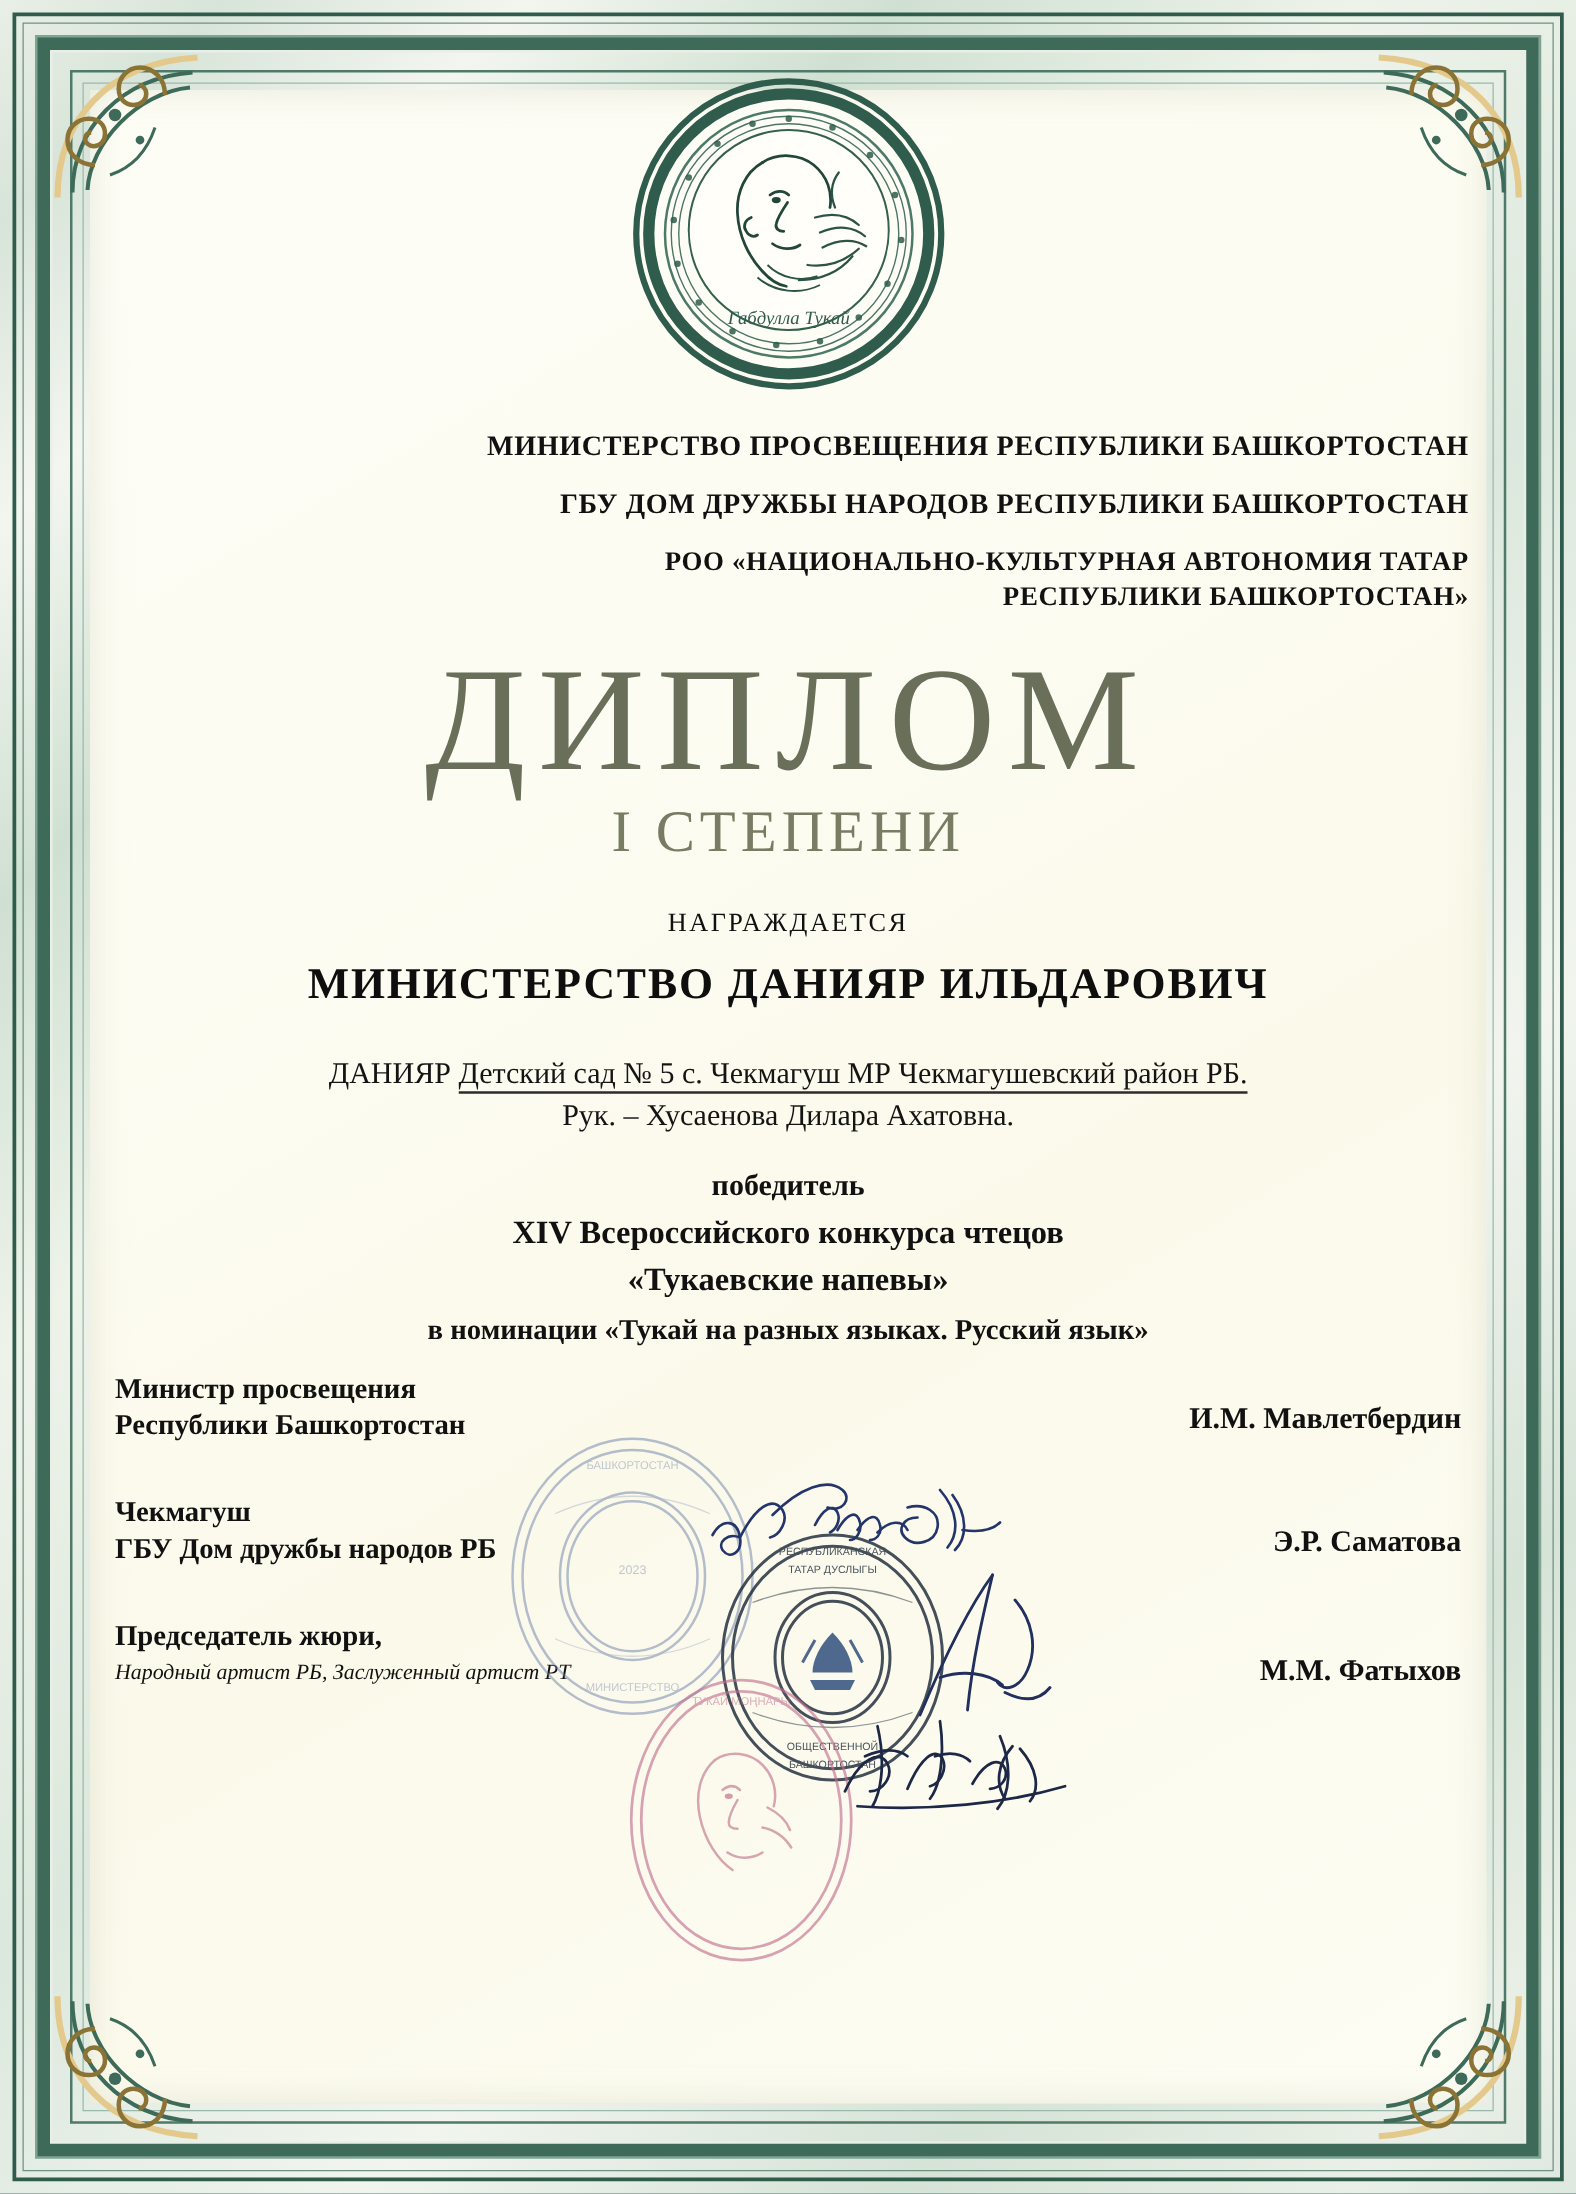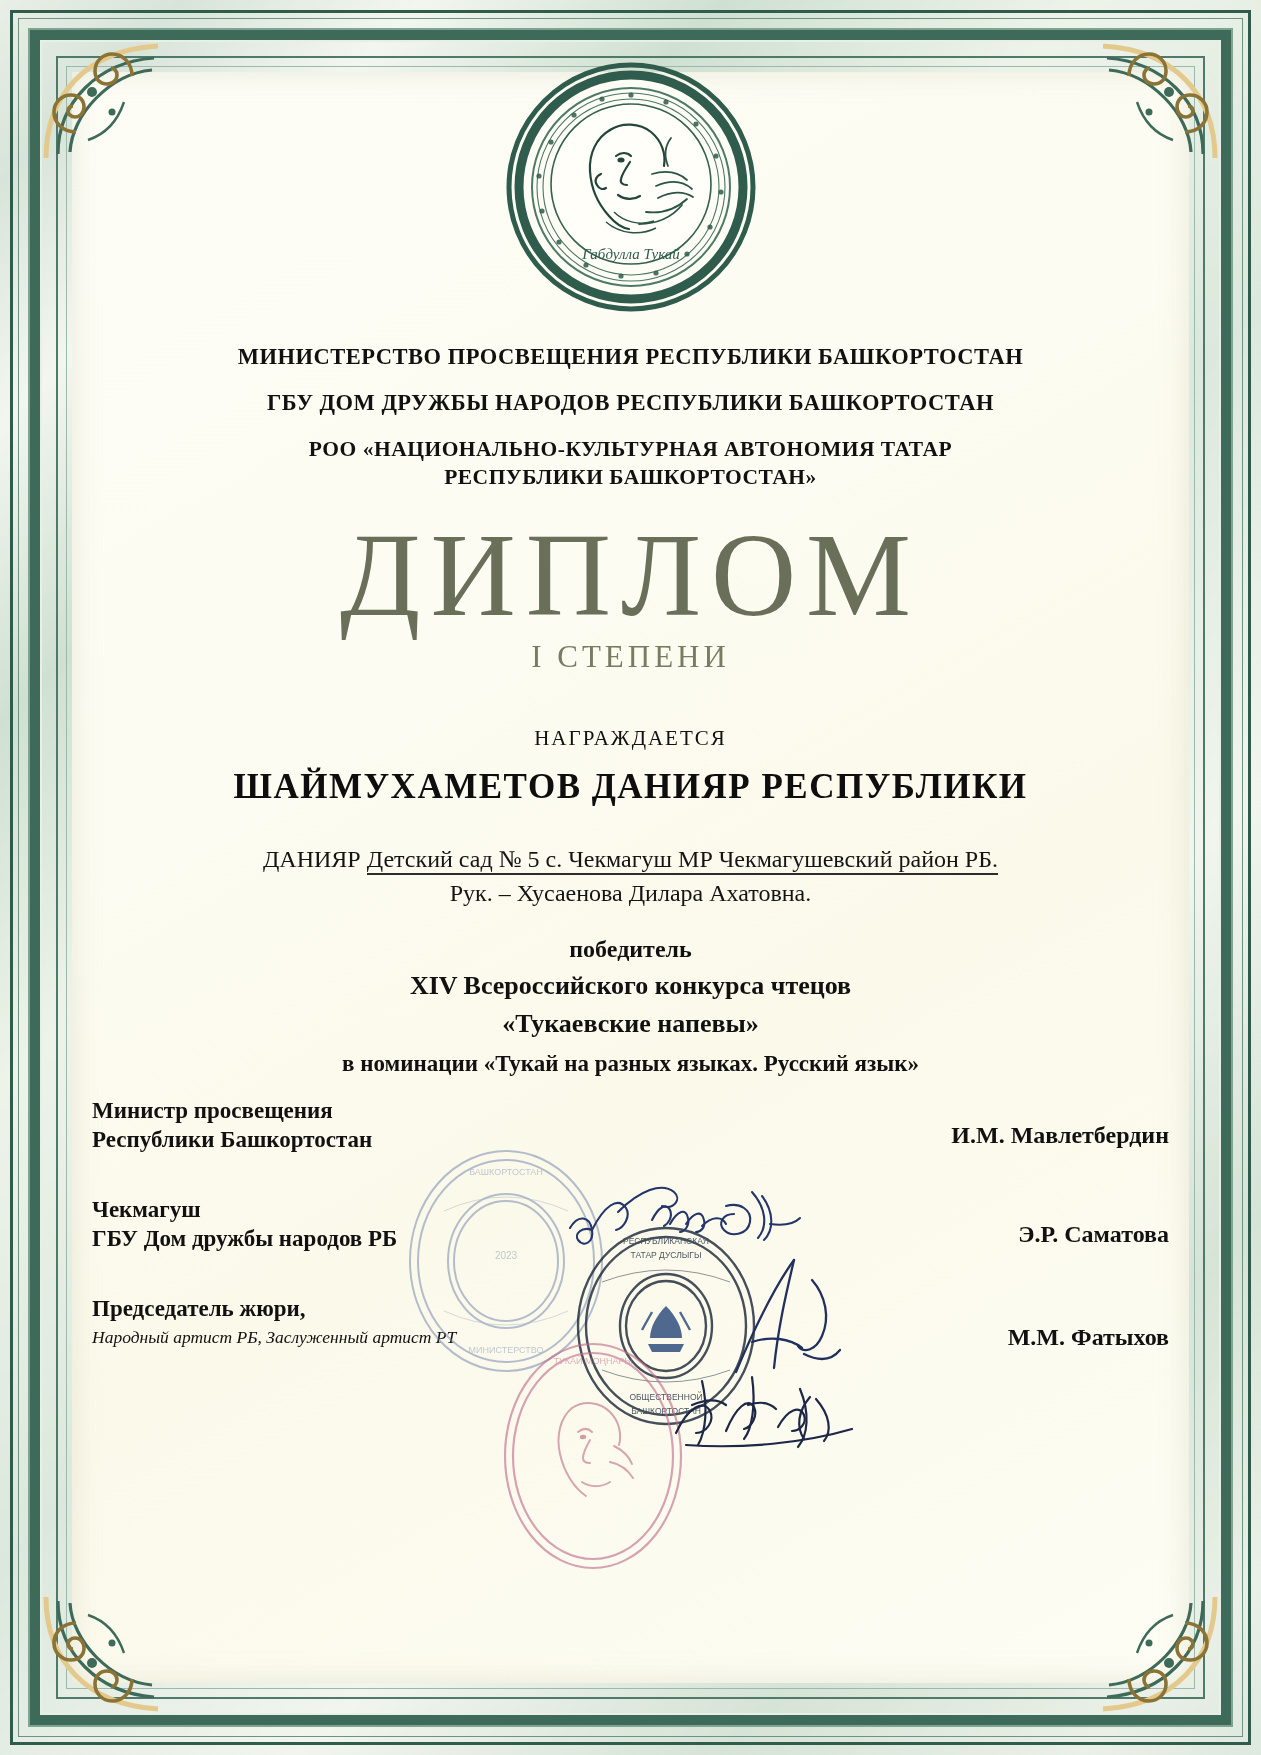--- a/index.html
+++ b/index.html
@@ -37,30 +37,30 @@
   .content{position:absolute;left:86px;top:86px;width:1089px;bottom:86px;
     text-align:center;color:#1b1b1b;}
 
   
   .emblem{position:absolute;left:50%;top:-24px;transform:translateX(-50%);
     width:250px;height:250px;}
   .emblem svg{display:block;}
 
   .headers{position:absolute;left:0;right:0;top:258px;}
   .hline{font-weight:bold;letter-spacing:.5px;color:#111;
-    font-family:"Liberation Serif","DejaVu Serif",serif;}
+    font-family:"Liberation Serif","DejaVu Serif",serif;text-align:right;}
   .h1{font-size:22.5px;margin-bottom:20px;}
   .h2{font-size:22.5px;margin-bottom:20px;}
   .h3{font-size:21.5px;line-height:1.28;}
 
   .diploma{position:absolute;left:0;right:0;top:436px;}
   .dipl-word{font-size:118px;line-height:.92;letter-spacing:10px;
     color:#6a6f5a;font-family:"Liberation Serif","DejaVu Serif",serif;
     text-shadow:0 1px 0 rgba(255,255,255,.6);}
-  .dipl-deg{font-size:31px;letter-spacing:4px;color:#787c63;margin-top:8px;}
+  .dipl-deg{font-size:47px;letter-spacing:4px;color:#787c63;margin-top:8px;}
 
   .awardee{position:absolute;left:0;right:0;top:640px;}
   .awarded-label{font-size:21px;font-weight:normal;letter-spacing:2px;color:#111;}
   .awardee-name{font-size:35px;font-weight:bold;letter-spacing:1.5px;
     color:#0e0e0e;margin-top:16px;}
 
   .org{position:absolute;left:0;right:0;top:760px;font-size:24px;color:#141414;}
   .org .ul{border-bottom:2px solid #2c2c2c;padding-bottom:1px;}
   .org .l2{margin-top:7px;}
 
@@ -257,21 +257,21 @@
       <div class="hline h3">РЕСПУБЛИКИ БАШКОРТОСТАН»</div>
     </div>
 
     <div class="diploma">
       <div class="dipl-word">ДИПЛОМ</div>
       <div class="dipl-deg">I СТЕПЕНИ</div>
     </div>
 
     <div class="awardee">
       <div class="awarded-label">НАГРАЖДАЕТСЯ</div>
-      <div class="awardee-name">ШАЙМУХАМЕТОВ ДАНИЯР РЕСПУБЛИКИ</div>
+      <div class="awardee-name">МИНИСТЕРСТВО ДАНИЯР ИЛЬДАРОВИЧ</div>
     </div>
 
     <div class="org">
       <div>
         <span>ДАНИЯР</span>
         <span class="ul">Детский сад № 5 с. Чекмагуш МР Чекмагушевский район РБ.</span>
       </div>
       <div class="l2">Рук. – Хусаенова Дилара Ахатовна.</div>
     </div>
 

